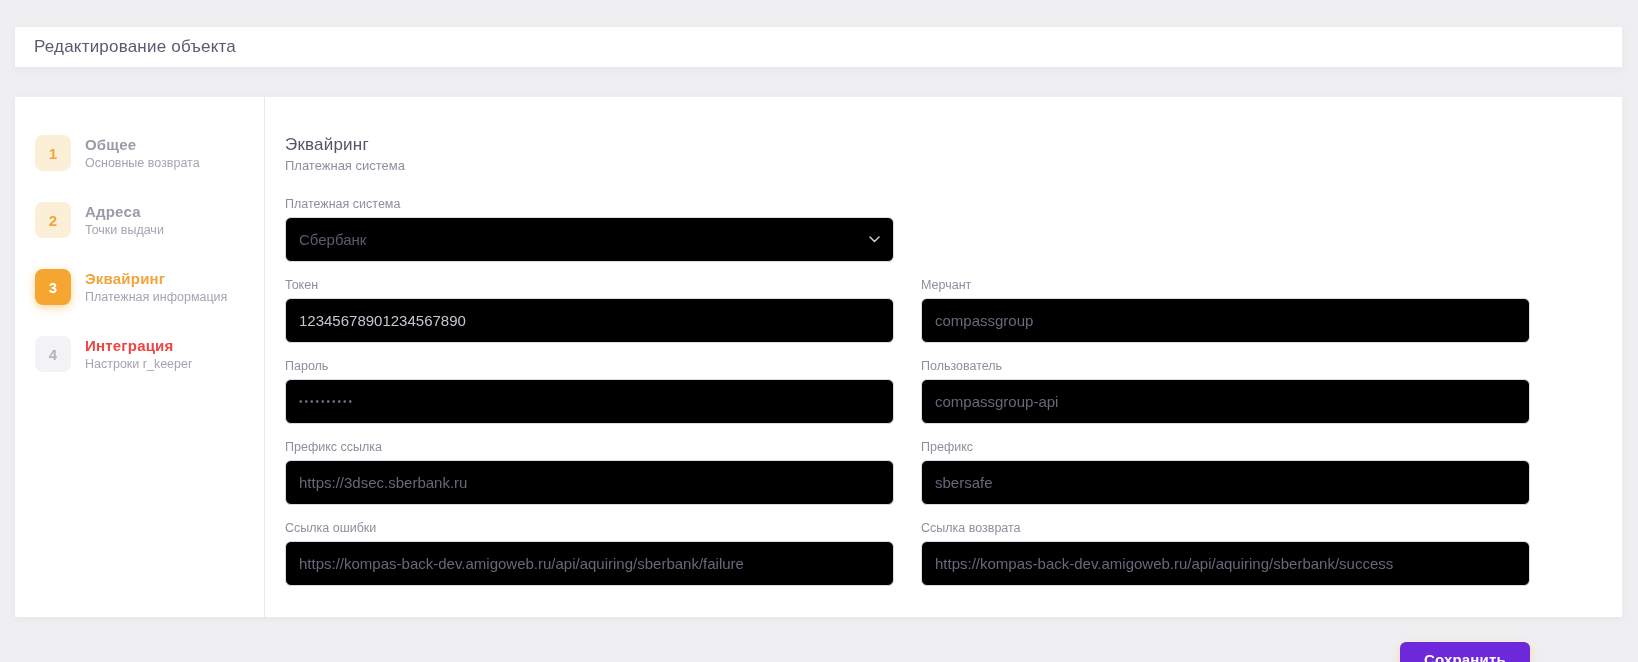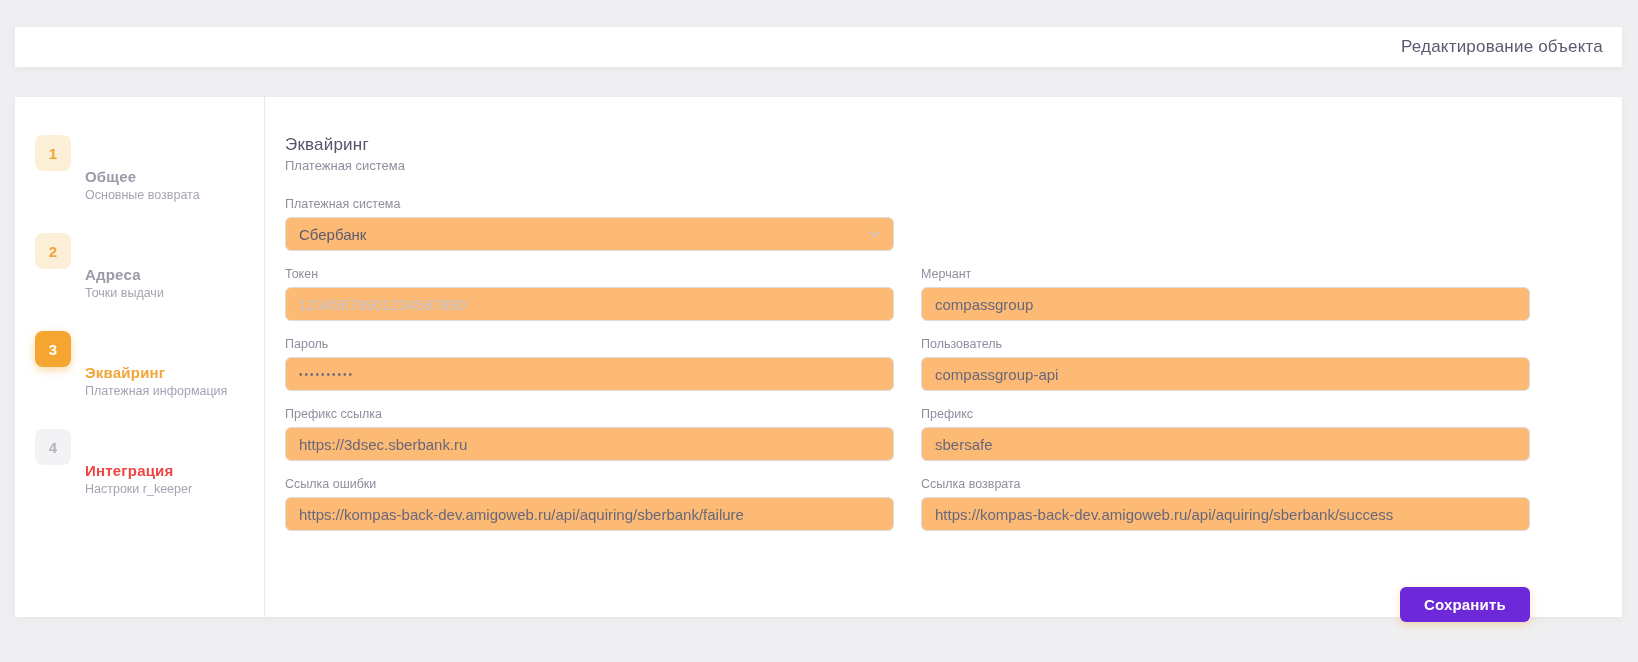--- a/index.html
+++ b/index.html
@@ -9,21 +9,20 @@
     background:#efeff1;
     color:#5b5a70;
     overflow:hidden;
   }
   .page { padding:27px 16px 0 15px; }
 
   .card {
     background:#ffffff;
     border-radius:0;
     box-shadow:0 2px 8px rgba(50,50,80,0.05);
-    justify-content:flex-end;
   }
   .title-card {
     height:40px;
     display:flex;
     align-items:center;
     padding:0 19px;
     margin-bottom:30px;
   }
   .page-title {
     font-size:17px;
@@ -57,21 +56,21 @@
     align-items:center;
     justify-content:center;
     font-size:15px;
     font-weight:bold;
     margin-right:14px;
     flex:0 0 36px;
   }
   .step.done .step-num     { background:#fcefd8; color:#f2a53b; }
   .step.active .step-num   { background:#f5a630; color:#ffffff; box-shadow:0 3px 8px rgba(245,166,48,.45); }
   .step.upcoming .step-num { background:#f3f3f5; color:#b3b2bf; }
-  .step-texts { padding-top:1px;margin-top:32px; }
+  .step-texts { padding-top:1px; }
   .step-title {
     font-size:15px;
     font-weight:bold;
     color:#9b9aa8;
     letter-spacing:0.2px;
   }
   .step.active .step-title   { color:#f2a53b; }
   .step.upcoming .step-title { color:#ef4444; }
   .step-subtitle {
     font-size:12.5px;
@@ -95,24 +94,24 @@
   }
   .field { margin-bottom:16px; }
   .field-label {
     display:block;
     font-size:12.5px;
     color:#8f8e9e;
     margin-bottom:6px;
   }
   .text-input, .select-box {
     width:100%;
-    height:34px;
+    height:45px;
     border:1px solid #dcdbe4;
     border-radius:6px;
-    background:#fdba74;
+    background:#000000;
     font-family:"Liberation Sans", sans-serif;
     font-size:15px;
     color:#68677b;
     padding:8px 13px;
     outline:none;
   }
   .text-input::placeholder { color:#c6c5d2; }
   .text-input.password {
     font-size:10px;
     letter-spacing:2px;

